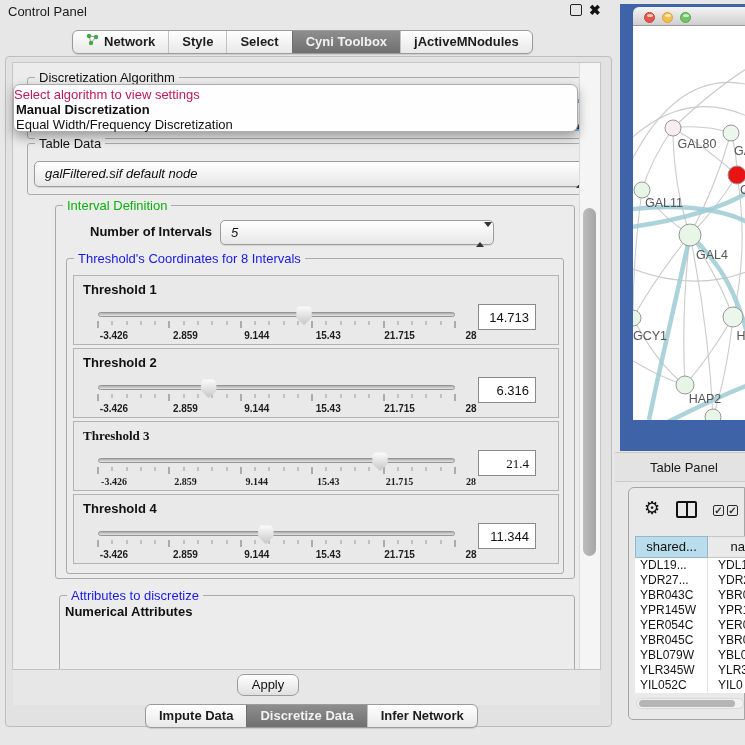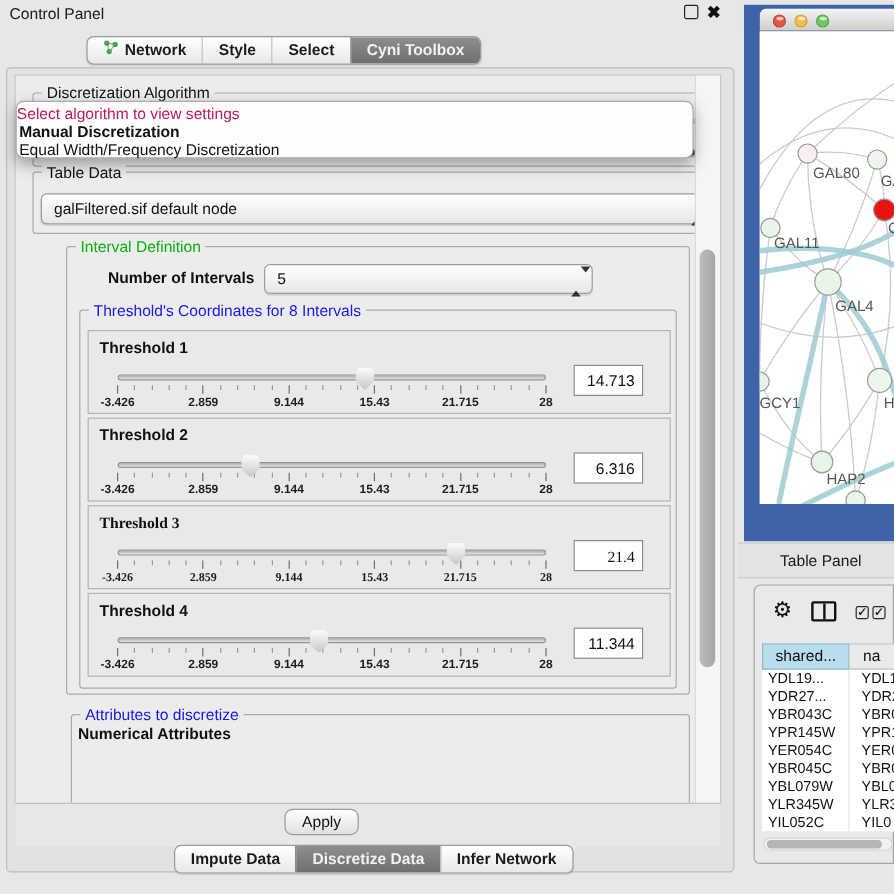--- a/index.html
+++ b/index.html
@@ -27,42 +27,42 @@
   #cp-viewport { position:absolute; left:0; top:0; width:566px; height:606px; overflow:hidden; }
   #cp-vscroll { position:absolute; left:566px; top:0; width:21px; height:606px; background:#F5F5F5; border-left:1px solid #DADADA; }
   #cp-vscroll .thumb { position:absolute; left:3px; top:145px; width:13px; height:348px; background:linear-gradient(90deg,#BDBDBD,#A6A6A6); border-radius:7px; }
 
   .group { position:absolute; border:1px solid #ABABAB; border-radius:3px; }
   .gtitle { position:absolute; top:-8px; left:7px; background:#ECECEC; padding:0 4px; font-size:13px; line-height:15px; }
   .gtitle.green { color:#0CB00C; }
   .gtitle.blue  { color:#1919E6; }
 
   .combo { position:absolute; height:26px; border:1px solid #9C9C9C; border-radius:5px; background:linear-gradient(#FFFFFF,#E7E7E7); box-shadow:0 1px 1px rgba(0,0,0,.1); }
-  .combo .val { position:absolute; left:10px; top:4px; font-size:13px; color:#111; }
+  .combo .val { position:absolute; left:10px; top:4px; font-size:13px; color:#111;font-style:italic; }
   .stepper { position:absolute; right:8px; top:6px; width:9px; }
   .stepper .up   { width:0; height:0; border-left:4px solid transparent; border-right:4px solid transparent; border-bottom:5px solid #333; margin-bottom:3px; }
   .stepper .down { width:0; height:0; border-left:4px solid transparent; border-right:4px solid transparent; border-top:5px solid #333; }
   .combo.focused { box-shadow:0 0 0 3px #7FB0E4; border-color:#5E94D6; }
 
   
   #algo-popup { position:absolute; left:13px; top:84px; width:565px; height:48px; background:#FEFEFE; border:1px solid #ADADAD; border-radius:7px; box-shadow:0 5px 12px rgba(0,0,0,.35); z-index:30; padding-top:2px; }
   #algo-popup .ph { text-align:left; color:#be185d; font-size:13px; line-height:15px; }
   #algo-popup .opt { padding-left:2px; font-size:13px; line-height:15px; color:#111; }
   #algo-popup .opt.hl { font-weight:bold; }
 
   
   .tpanel { position:absolute; left:64px; width:486px; height:70px; background:#E9E9E9; border:1px solid #B4B4B4; }
   .tpanel .tlabel { position:absolute; left:9px; top:6px; font-weight:bold; font-size:13px; }
   .slider { position:absolute; left:24px; top:30px; width:357px; height:34px; }
   .track { position:absolute; left:0; top:6px; width:100%; height:5px; border-radius:3px; background:linear-gradient(#ADADAD,#E6E6E6); border:1px solid #949494; }
   .handle { position:absolute; top:0; width:16px; height:19px; transform:translateX(-50%); background:linear-gradient(#FDFDFD,#C6C6C6); clip-path:polygon(50% 100%, 2% 62%, 2% 18%, 18% 2%, 82% 2%, 98% 18%, 98% 62%); filter:drop-shadow(0 0 1px #777); }
   .ticks { position:absolute; left:0; top:15px; width:100%; height:8px; }
   .tick { position:absolute; top:0; width:1px; height:7px; background:#6E6E6E; transform:translateX(-50%); }
   .tick.minor { height:4px; background:#979797; }
-  .tick-labels { position:absolute; left:0; top:24px; width:100%; height:11px;text-align:center; }
+  .tick-labels { position:absolute; left:16px; top:24px; width:100%; height:11px;text-align:center; }
   .tick-label { position:absolute; transform:translateX(-50%); font-size:10px; font-weight:bold; color:#1E1E1E; white-space:nowrap; }
   .valbox { position:absolute; left:404px; top:28px; width:58px; height:26px; background:#FFF; border:1px solid #8A8A8A; font-size:13px; text-align:right; padding:5px 6px 0 0; }
 
   
   #cp-footer { position:absolute; left:0; top:606px; width:587px; height:36px; background:#E7E7E7; border-top:1px solid #C2C2C2; }
   #apply-btn { position:absolute; left:224px; top:4px; width:62px; height:22px; border:1px solid #9B9B9B; border-radius:7px; background:linear-gradient(#FFFFFF,#E0E0E0); font-size:13px; text-align:center; line-height:20px; }
 
   
   #desktop-blue { position:absolute; left:620px; top:4px; width:125px; height:447px; background:#3E63A6; }
   #net-window { position:absolute; left:633px; top:7px; width:112px; height:413px; }
@@ -85,21 +85,21 @@
   #table-window { position:absolute; left:628px; top:487px; width:117px; height:233px; background:#E9E9E9; border:1px solid #A5A5A5; border-radius:6px 0 0 5px; }
   #tw-toolbar { position:absolute; left:0; top:0; width:100%; height:46px; }
   #gear { position:absolute; left:15px; top:11px; font-size:18px; color:#111; line-height:18px; }
   #split-icon { position:absolute; left:47px; top:13px; width:21px; height:17px; border:2px solid #111; border-radius:2px; }
   #split-icon i { position:absolute; left:8px; top:0; width:2px; height:13px; background:#111; }
   .cbx { position:absolute; top:17px; width:11px; height:11px; border:1.5px solid #2B2B2B; border-radius:2px; font-size:10px; line-height:10px; text-align:center; color:#2B2B2B; font-weight:bold; }
   #cbx1 { left:84px; } #cbx2 { left:98px; }
   #tw-table { position:absolute; left:6px; top:48px; width:111px; overflow:hidden; }
   #tw-head { display:flex; height:22px; }
   #tw-head .h1 { width:73px; background:#BADDED; border:1px solid #92B9CB; font-size:13px; text-align:center; line-height:20px; color:#111; }
-  #tw-head .h2 { flex:1; background:#EAEAEA; border:1px solid #C4C4C4; border-left:none; font-size:13px; text-align:center; line-height:20px; color:#111; }
+  #tw-head .h2 { flex:1; background:#EAEAEA; border:1px solid #C4C4C4; border-left:none; font-size:13px; text-align:right; line-height:20px; color:#111; }
   #tw-rows { background:#FFF; }
   .trow { display:flex; height:15px; font-size:12px; color:#141414; }
   .trow .c1 { width:73px; padding-left:5px; border-right:1px solid #E4E4E4; overflow:hidden; white-space:nowrap; }
   .trow .c2 { flex:1; padding-left:10px; overflow:hidden; white-space:nowrap; }
   #tw-hscroll { position:absolute; left:7px; top:210px; width:108px; height:11px; background:#F1F1F1; border:1px solid #D8D8D8; border-radius:6px; }
   #tw-hscroll .thumb { position:absolute; left:2px; top:1px; width:96px; height:7px; background:#B5B5B5; border-radius:4px; }
 </style>
 </head>
 <body>
 
@@ -124,20 +124,23 @@
       <span>Network</span>
     </div>
     <div class="seg">
         <span>Style</span>
       </div>
     <div class="seg">
         <span>Select</span>
       </div>
     <div class="seg sel">
         <span>Cyni Toolbox</span>
+      </div>
+    <div class="seg">
+        <span>jActiveMNodules</span>
       </div>
   </div>
 
   <div id="cp-outer">
     <div id="cp-inner">
       <div id="cp-viewport">
 
         <div class="group" style="left:14px; top:14px; width:572px; height:62px;">
           <span class="gtitle">Discretization Algorithm</span>
           <div class="combo focused" style="left:8px; top:24px; width:556px;">

